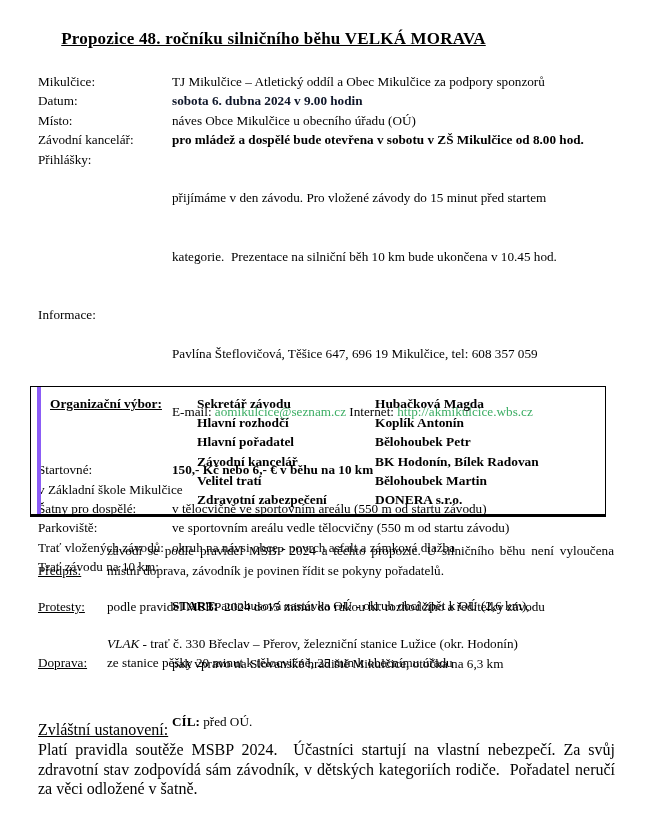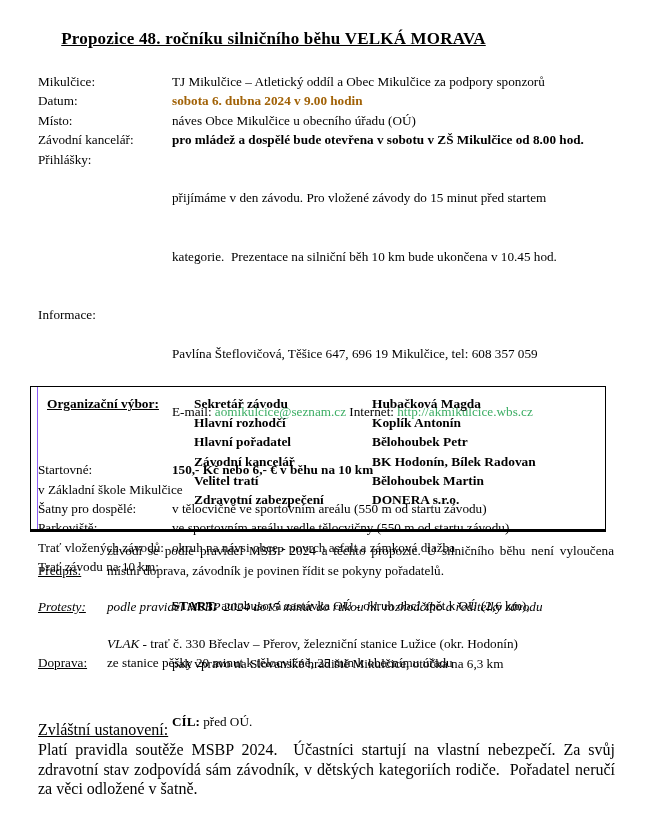--- a/index.html
+++ b/index.html
@@ -21,35 +21,35 @@
 
   
   .info {
     position:absolute; left:38px; top:72px; width:577px;
     font-size:13.2px; line-height:19.4px;
   }
   .irow { display:flex; align-items:flex-start; }
   .ilabel { width:134px; flex-shrink:0; }
   .ivalue { flex:1; white-space:pre-wrap; }
   .b { font-weight:bold; }
-  .green { color:#a16207; font-weight:bold; }
+  .green { color:#0f172a; font-weight:bold; }
   a.glink { color:#3cad64; cursor:pointer; }
 
   
   .committee {
     position:absolute; left:30px; top:386px; width:576px;
     border:1px solid #000;
     border-bottom-width:3px;
     box-sizing:border-box;
     font-size:13.4px;
   }
   .committee-inner {
     margin-left:6px;
-    border-left:1px solid #8b5cf6;
-    padding:7px 10px 20px 9px;
+    border-left:4px solid #8b5cf6;
+    padding:7px 10px 5px 9px;
     display:flex;
   }
   .committee-heading {
     width:147px; flex-shrink:0;
     font-weight:bold; text-decoration:underline;
     line-height:19.2px;
   }
   .committee-rows { flex:1; }
   .crow { display:flex; font-weight:bold; line-height:19.2px; }
   .crole { width:178px; flex-shrink:0; }
@@ -59,21 +59,21 @@
   .sections {
     position:absolute; left:38px; top:541px; width:576px;
     font-size:13.2px; line-height:19.6px;
   }
   .section { display:flex; align-items:flex-end; }
   .section + .section { margin-top:17px; }
   .slabel { width:69px; flex-shrink:0; text-decoration:underline; }
   .sbody { flex:1; }
   .just { text-align:justify; }
   .ital { font-style:italic; }
-  .sec-protesty { margin-top:18px;font-style:italic; }
+  .sec-protesty { margin-top:18px; }
   .sec-doprava { margin-top:13px; }
 
   .special {
     position:absolute; left:38px; top:720px; width:577px;
     font-size:16px; line-height:19.8px;
   }
   .special-heading { text-decoration:underline; }
   .special-text { text-align:justify; }
 </style>
 </head>

